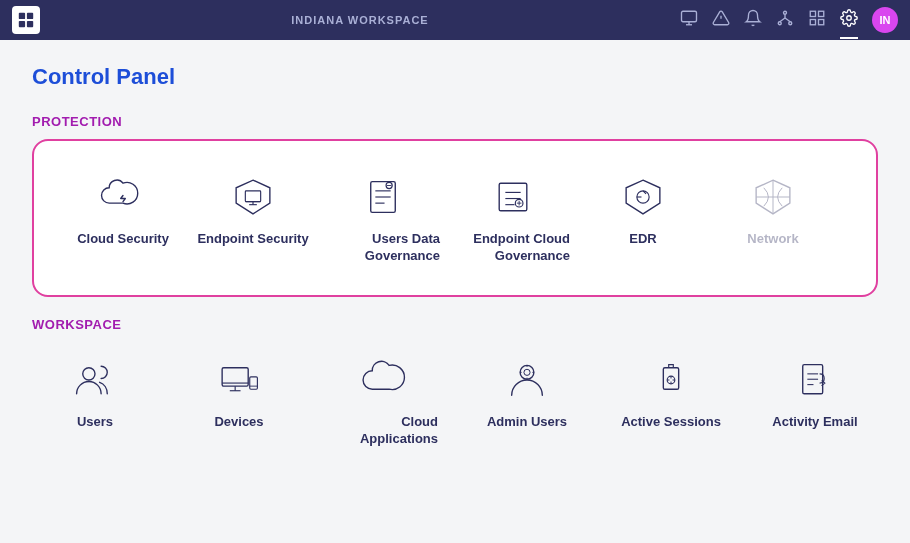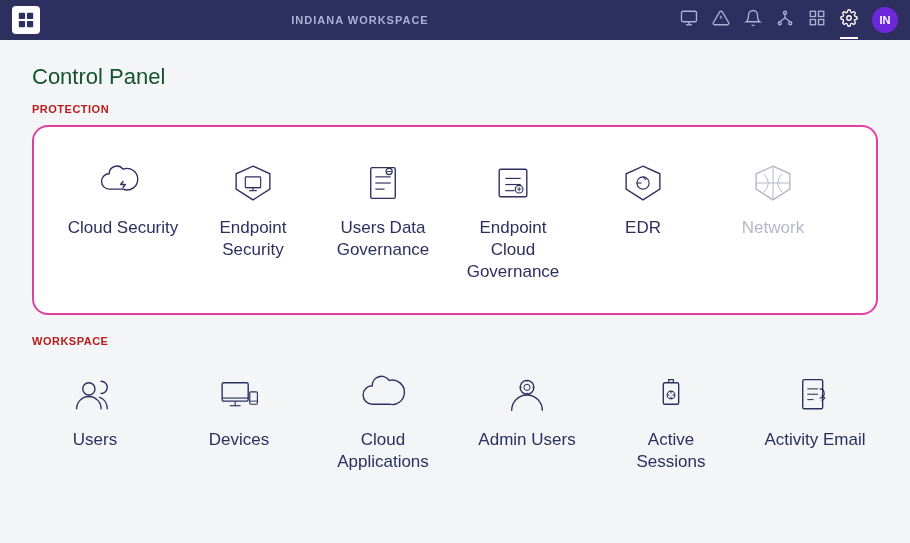--- a/index.html
+++ b/index.html
@@ -56,44 +56,44 @@
       position: absolute;
       bottom: -8px;
       left: 0; right: 0;
       height: 2px;
       background: white;
     }
     .topnav-avatar {
       width: 26px;
       height: 26px;
       border-radius: 50%;
-      background: #6d28d9;
+      background: #d946ef;
       display: flex;
       align-items: center;
       justify-content: center;
       color: white;
       font-size: 11px;
       font-weight: bold;
       cursor: pointer;
     }
 
     
     .main {
       padding: 24px 32px;
     }
     .page-title {
       font-size: 22px;
-      font-weight: 400;
-      color: #14532d;
-      margin-bottom: 13px;
+      font-weight: 700;
+      color: #1d4ed8;
+      margin-bottom: 24px;
     }
     .section-label {
-      font-size: 11px;
+      font-size: 13px;
       font-weight: 700;
-      color: #b91c1c;
+      color: #a21caf;
       margin-bottom: 10px;
       text-transform: uppercase;
       letter-spacing: 0.5px;
     }
 
     
     .protection-box {
       border: 2px solid #e040a0;
       border-radius: 16px;
       padding: 18px 24px;
@@ -118,24 +118,24 @@
     .icon-item.disabled { opacity: 0.35; cursor: default; }
     .icon-img {
       width: 52px;
       height: 52px;
       margin-bottom: 8px;
       display: flex;
       align-items: center;
       justify-content: center;
     }
     .icon-label {
-      font-size: 17px;
+      font-size: 13px;
       color: #2d2f5e;
-      text-align: center;
-      font-weight: 400;
+      text-align: right;
+      font-weight: 700;
       line-height: 1.3;
     }
 
     
     .workspace-row {
       display: flex;
       gap: 18px;
     }
 
     svg.icon-svg {

